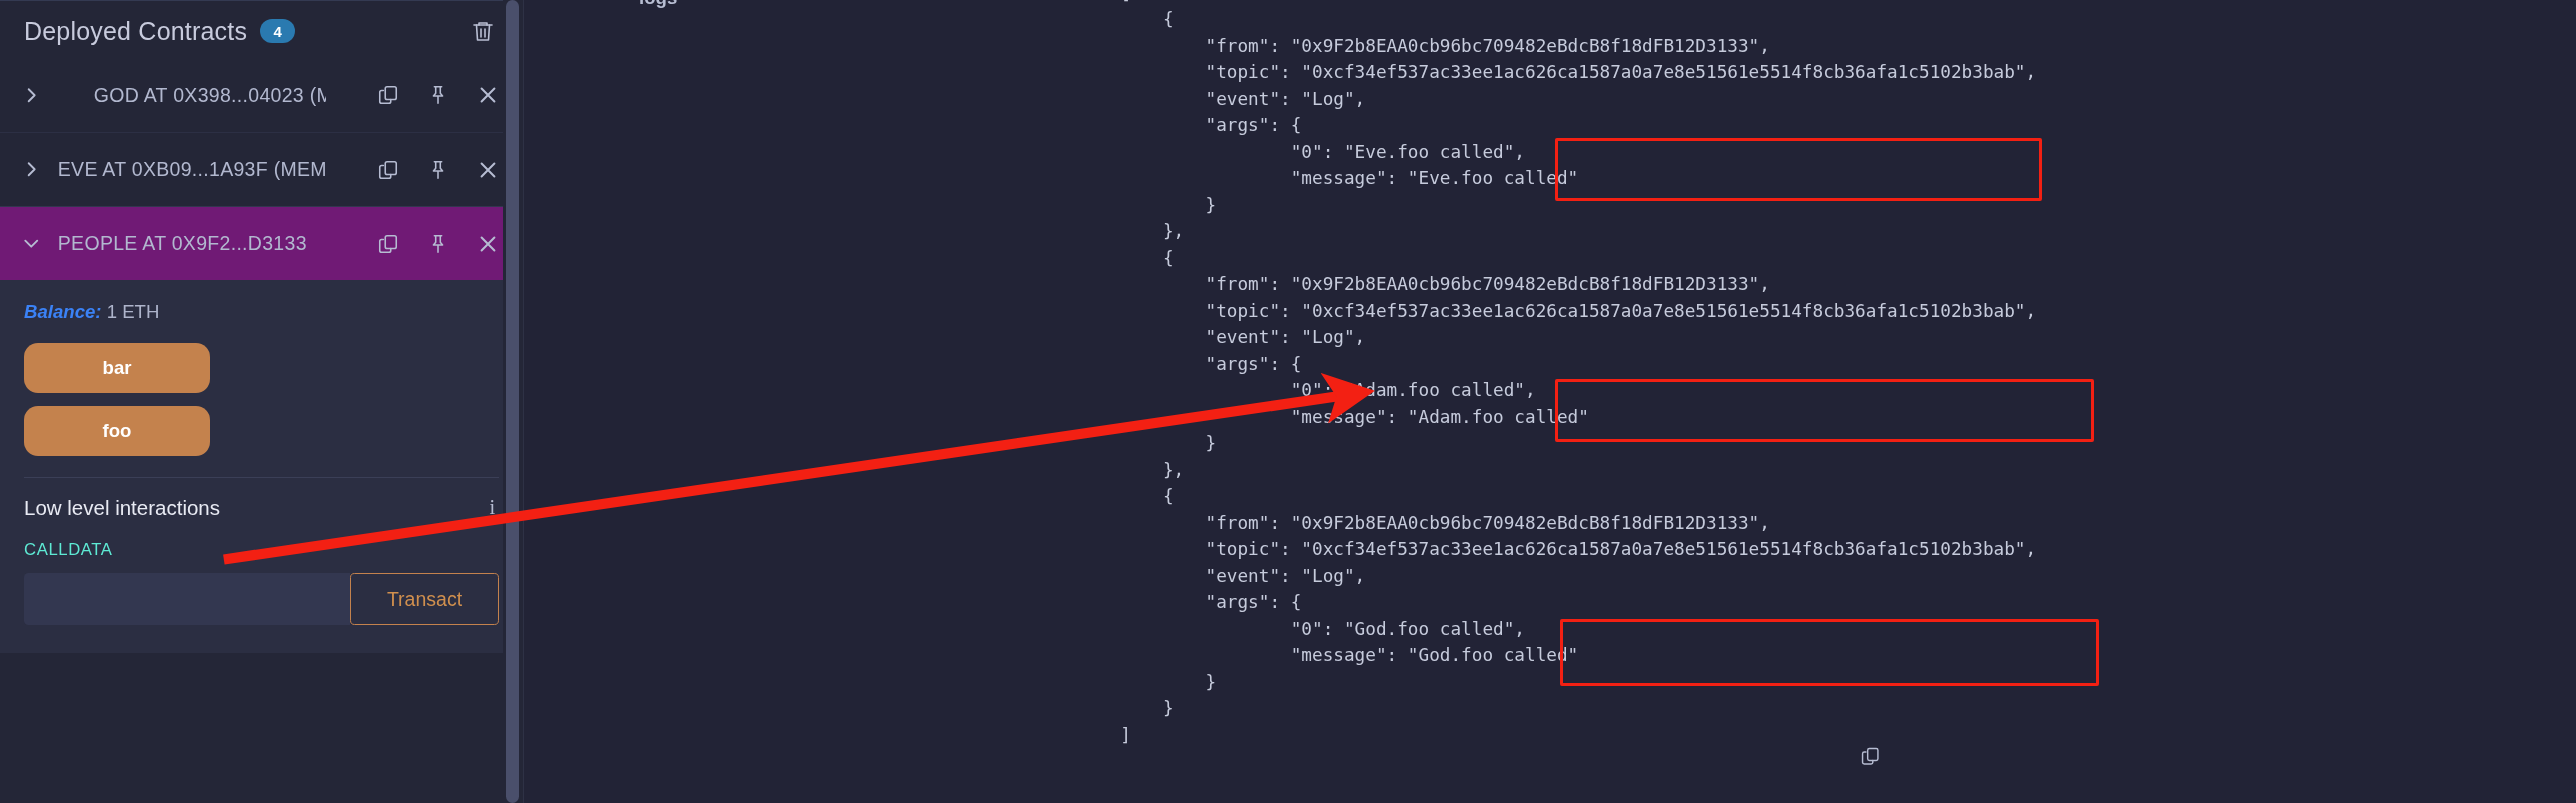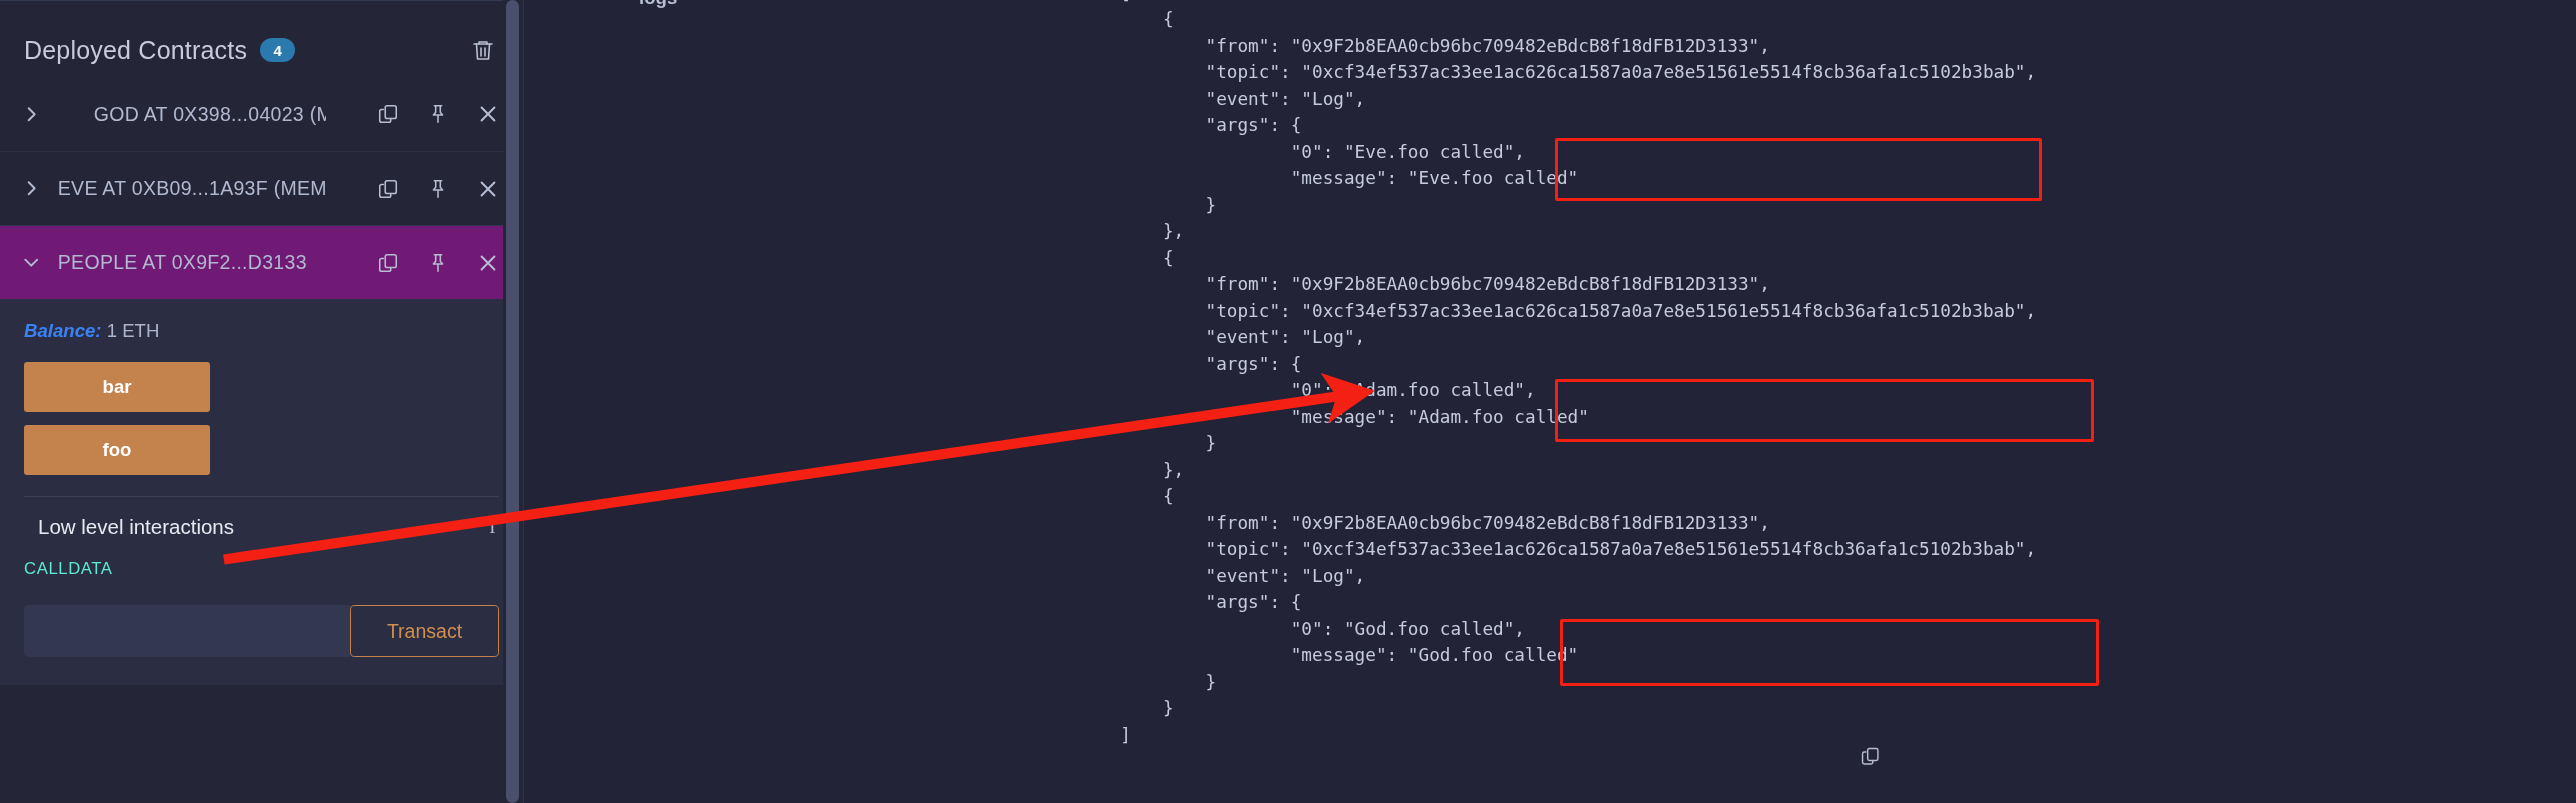--- a/index.html
+++ b/index.html
@@ -15,21 +15,21 @@
   #sidebar {
     position: absolute; left: 0; top: 0; width: 524px; height: 803px;
     background: #242637;
     border-right: 0.9px solid #2e3145;
     overflow: hidden;
   }
   #sidebar-topline { position:absolute; left:0; top:0; width:524px; height:0.9px; background:#343a52; }
 
   .panel-header {
     display: flex; align-items: center;
-    height: 58px; padding: 4px 28px 0 24px; margin-top: 19px;
+    height: 58px; padding: 4px 28px 0 24px;
   }
   .panel-title {
     font-size: 25px; font-weight: 400; color: #c8cbdd; letter-spacing: 0.2px;
     white-space: nowrap;
   }
   .count-badge {
     margin-left: 13px; min-width: 35px; height: 24px; padding: 0 10.2px;
     border-radius: 12px; background: #2a7ab0; color: #ffffff;
     font-size: 15px; font-weight: 700; display: flex; align-items: center;
     justify-content: center;
@@ -61,31 +61,31 @@
   
   .contract-body {
     background: #2b2e42;
     padding: 20.5px 24px 28px 24px;
   }
   .balance-line { font-size: 18.6px; color: #aeb4cb; margin-bottom: 20.5px; }
   .balance-line b { color: #3b82f6; font-weight: 700; font-style: italic; }
   .fn-btn {
     display: block; width: 186px; height: 50px;
     background: #c4824d; color: #ffffff;
-    border: none; border-radius: 3px;
+    border: none; border-radius: 14px;
     font-size: 18.6px; font-weight: 700;
     font-family: "Liberation Sans", sans-serif;
     margin-bottom: 13px; cursor: pointer;
   }
   .divider { height: 0.9px; background: #3b3f57; margin: 20.5px 0 18.6px 0; }
   .lli-head { display: flex; align-items: center; }
-  .lli-title { font-size: 20.5px; color: #e8eaf3; flex: 1; margin-left: 14px; }
+  .lli-title { font-size: 20.5px; color: #e8eaf3; flex: 1; }
   .info-i { color: #b6bcd2; font-size: 20.5px; font-family: "Liberation Serif", serif; padding-right: 3.7px; }
   .calldata-label { margin-top: 20.5px; font-size: 16.7px; color: #5eead4; letter-spacing: 0.6px; }
-  .calldata-row { display: flex; margin-top: 26px; }
+  .calldata-row { display: flex; margin-top: 13px; }
   .calldata-input {
     flex: 1 1 auto; height: 52px; background: #333750;
     border: none; border-radius: 4.6px 0 0 4.6px; outline: none;
     color: #dcdfec; font-size: 16.7px; padding: 0 13px;
     font-family: "Liberation Sans", sans-serif;
   }
   .transact-btn {
     flex: 0 0 auto; width: 149px; height: 52px;
     background: transparent; border: 1.9px solid #c4824d; border-radius: 4.6px;
     color: #d08f4e; font-size: 19.5px; cursor: pointer;

